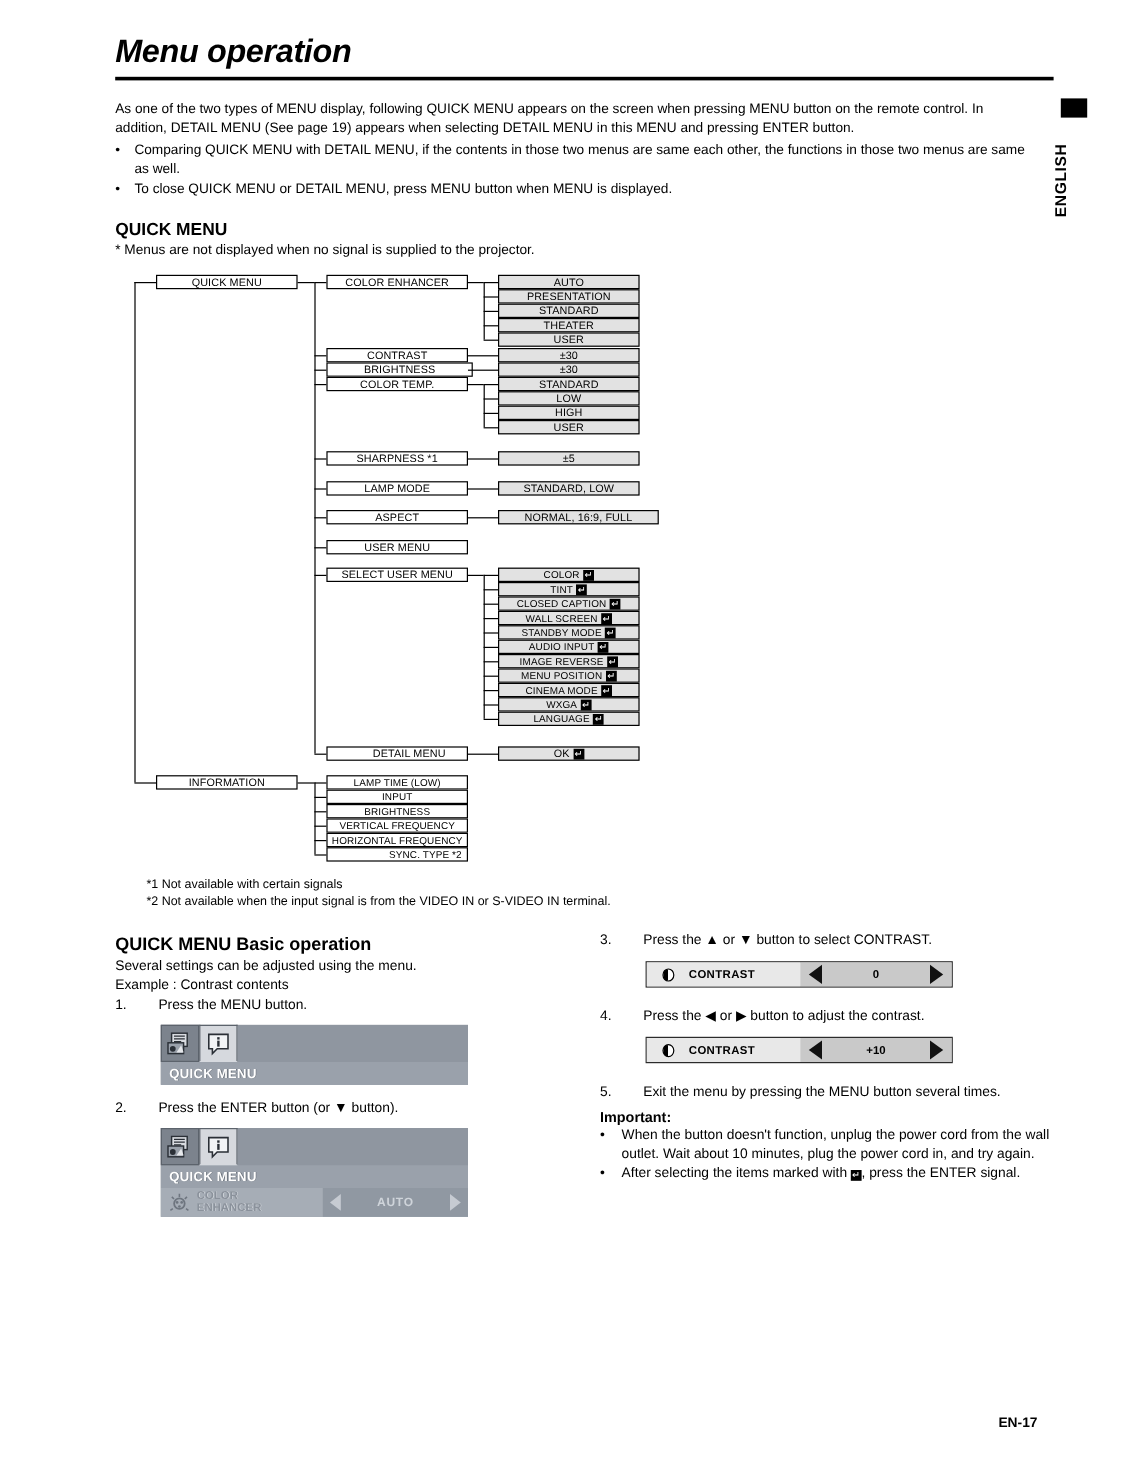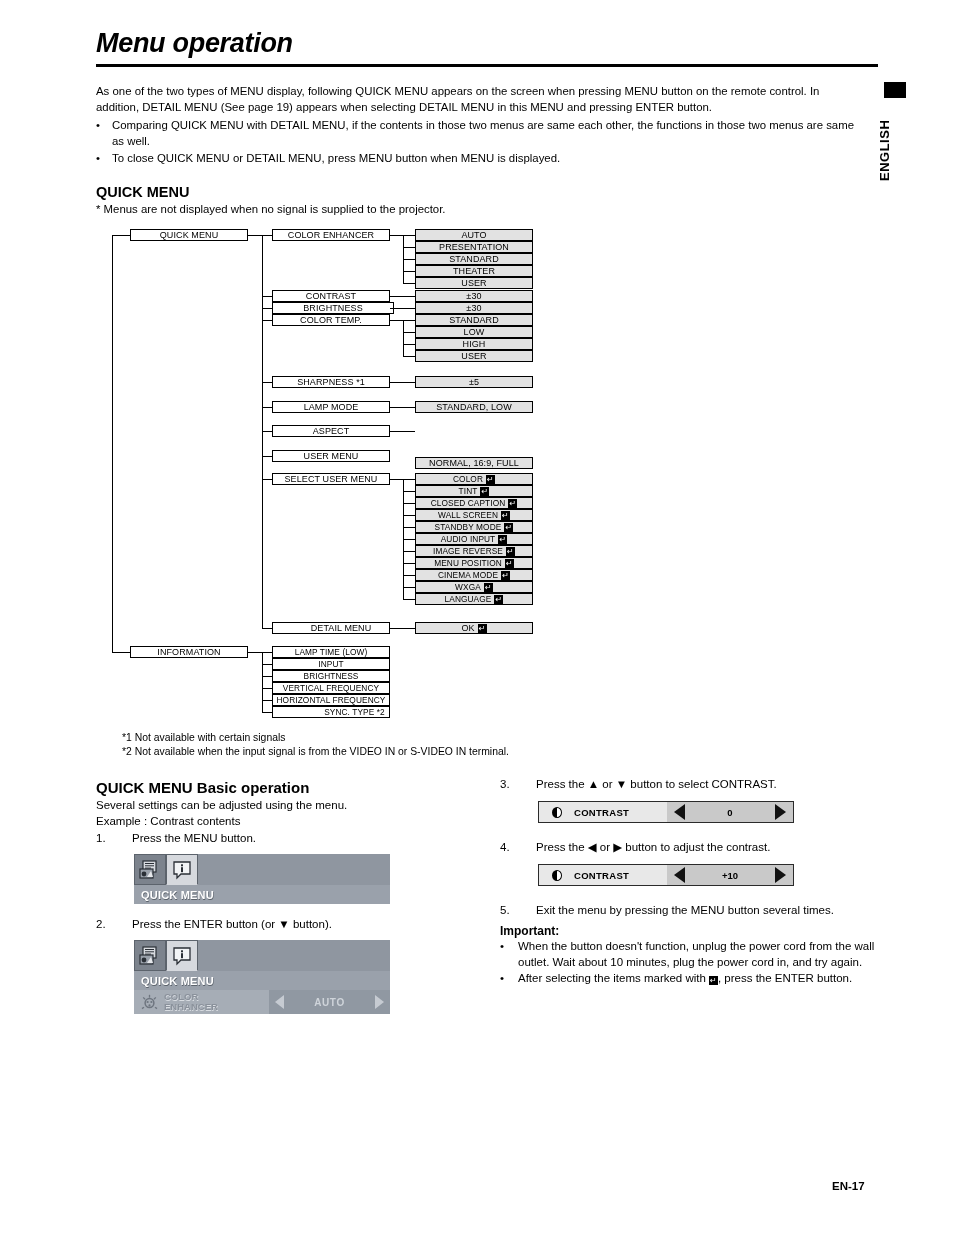--- a/index.html
+++ b/index.html
@@ -427,21 +427,21 @@
     <div class="dline hline" style="left: 403px; top: 344px; width: 12px;"></div>
     <div class="dline hline" style="left: 403px; top: 356px; width: 12px;"></div>
     <div class="dbox shade" style="left: 415px; top: 376px; width: 118px; height: 12px;">
       <span>±5</span>
     </div>
     <div class="dline hline" style="left: 390px; top: 382px; width: 25px;"></div>
     <div class="dbox shade" style="left: 415px; top: 401px; width: 118px; height: 12px;">
       <span>STANDARD, LOW</span>
     </div>
     <div class="dline hline" style="left: 390px; top: 407px; width: 25px;"></div>
-    <div class="dbox shade" style="left: 415px; top: 425px; width: 118px; height: 12px; margin-top: 32px;">
+    <div class="dbox shade" style="left: 415px; top: 425px; width: 134px; height: 12px;">
       <span>NORMAL, 16:9, FULL</span>
     </div>
     <div class="dline hline" style="left: 390px; top: 431px; width: 25px;"></div>
     <div class="dbox shade tight" style="left: 415px; top: 473px; width: 118px; height: 12px;">
       <span>COLOR</span>
       <span class="ent">↵</span>
     </div>
     <div class="dbox shade tight" style="left: 415px; top: 485px; width: 118px; height: 12px;">
       <span>TINT</span>
       <span class="ent">↵</span>
@@ -661,17 +661,17 @@
     <span class="step-txt">Exit the menu by pressing the MENU button several times.</span>
   </div>
 
   <div class="important-head">Important:</div>
   <div class="imp-row">
     <span class="imp-dot">•</span>
     <span class="imp-txt">When the button doesn't function, unplug the power cord from the wall outlet. Wait about 10 minutes, plug the power cord in, and try again.</span>
   </div>
   <div class="imp-row">
     <span class="imp-dot">•</span>
-    <span class="imp-txt"><span>After selecting the items marked with</span><span class="ent">↵</span><span>, press the ENTER button.</span></span>
+    <span class="imp-txt"><span>After selecting the items marked with</span><span class="ent">↵</span><span>, press the ENTER signal.</span></span>
   </div>
 </div>
 
 <div class="page-num">EN-17</div>
 
 </body></html>

